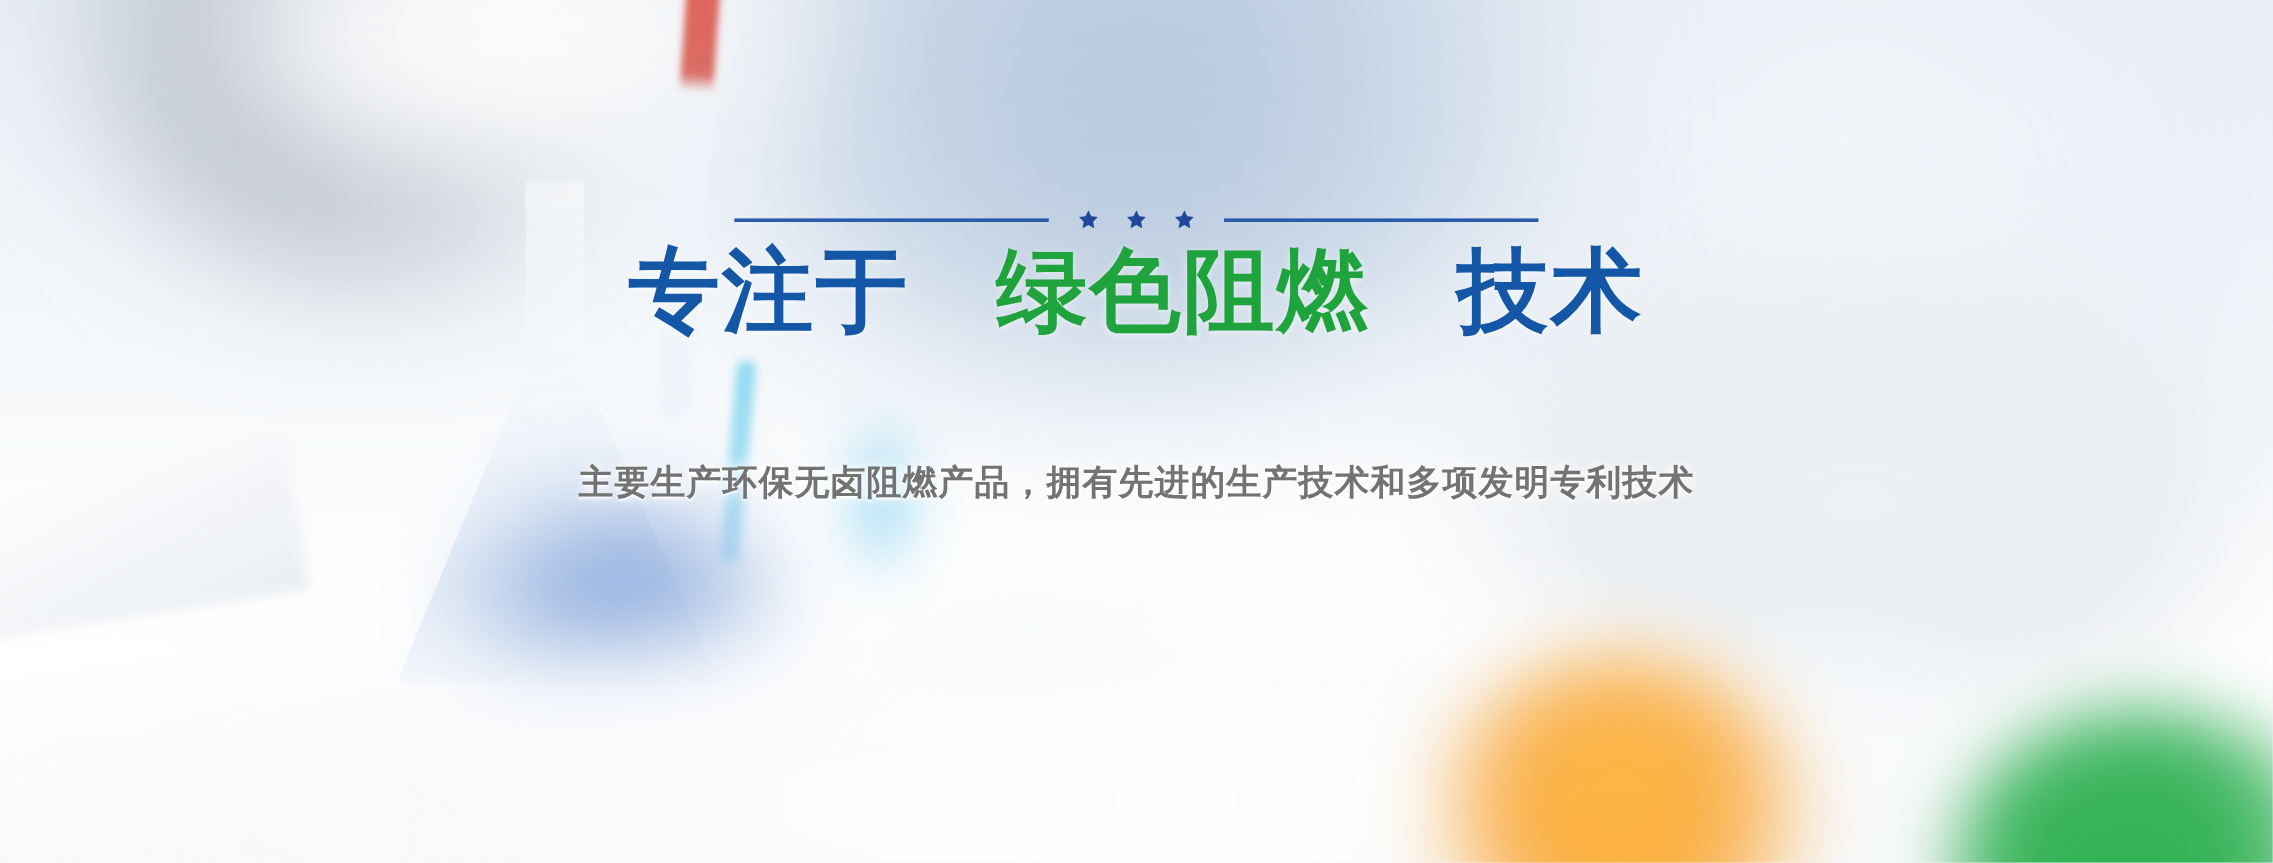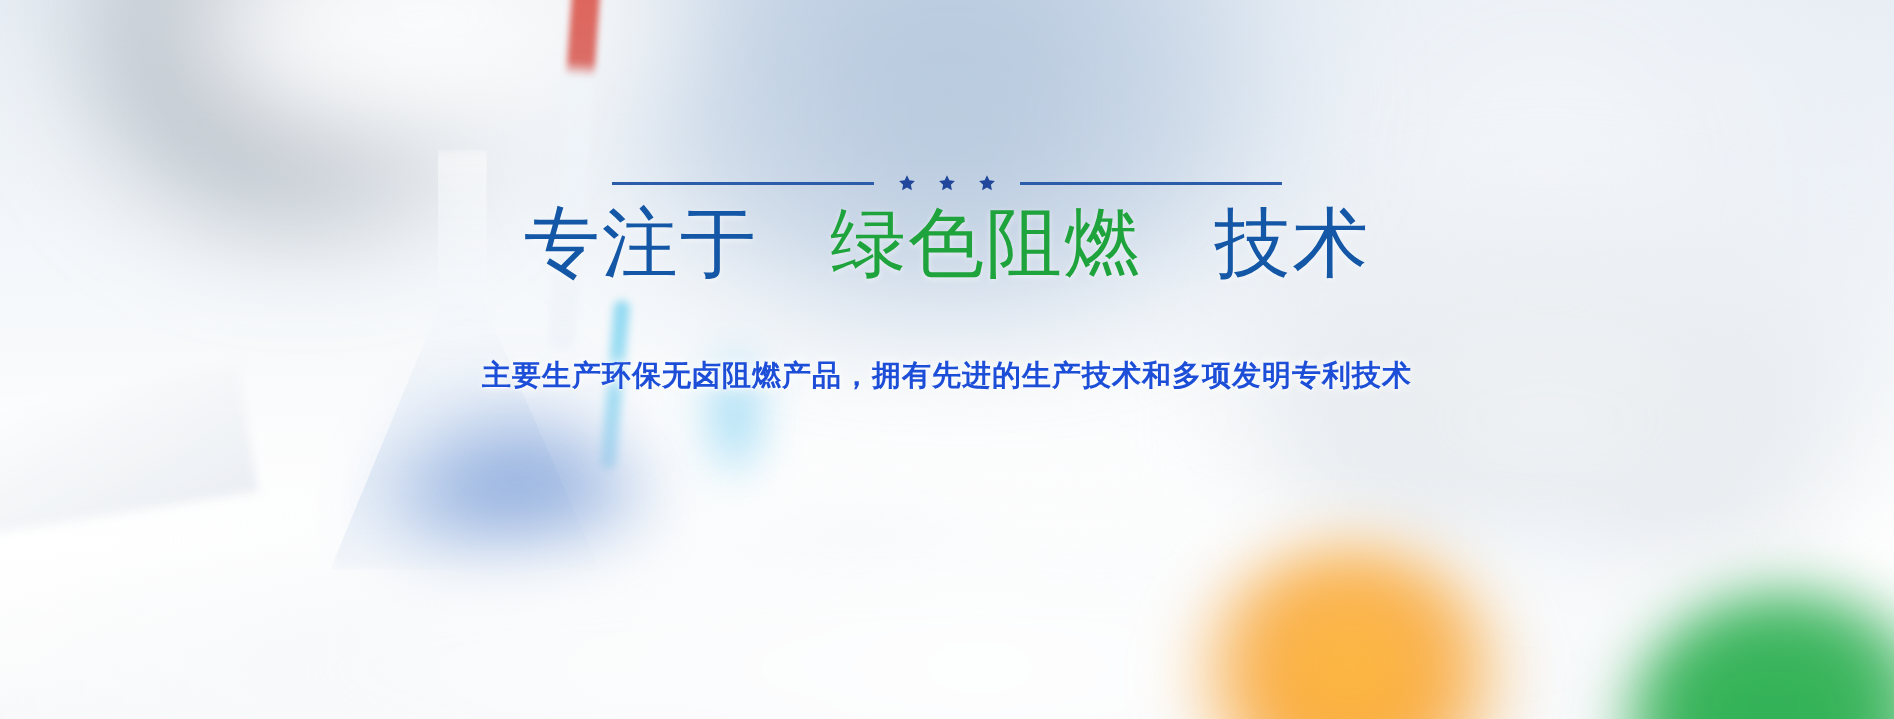--- a/index.html
+++ b/index.html
@@ -111,46 +111,46 @@
   .divider{display:flex;align-items:center;justify-content:center;gap:0;height:26px;}
   .rule{height:3px;background:#2a5caa;}
   .rule-left{width:262px;}
   .rule-right{width:262px;}
   .stars{display:flex;align-items:center;gap:22px;padding:0 24px;}
   .star{width:18px;height:18px;color:#20479b;display:block;}
 
   .headline{
     margin-top:6px;
     font-size:76px;
-    font-weight:400;
+    font-weight:700;
     letter-spacing:2px;
     line-height:1.08;
     white-space:nowrap;
     text-shadow:0 2px 6px rgba(255,255,255,.55);
   }
   .hl-blue{color:#1457a6;}
   .hl-green{color:#1fa33c;}
   .hl-gap{display:inline-block;width:26px;}
 
   .subtitle-en{
     margin-top:14px;
     font-size:29px;
     font-weight:700;
     letter-spacing:.6px;
     color:#1d4f9e;
     white-space:nowrap;
     text-shadow:0 1px 4px rgba(255,255,255,.6);
   }
 
   .subtitle-cn{
-    margin-top:21px;
+    margin-top:48px;
     font-size:29px;
     font-weight:700;
     letter-spacing:1px;
-    color:#1d4ed8;
+    color:#737373;
     white-space:nowrap;
     text-shadow:0 0 10px rgba(255,255,255,.95),
                 0 0 18px rgba(255,255,255,.8),
                 0 1px 2px rgba(255,255,255,.9);
   }
 </style>
 </head>
 <body>
 
 <div class="banner">

